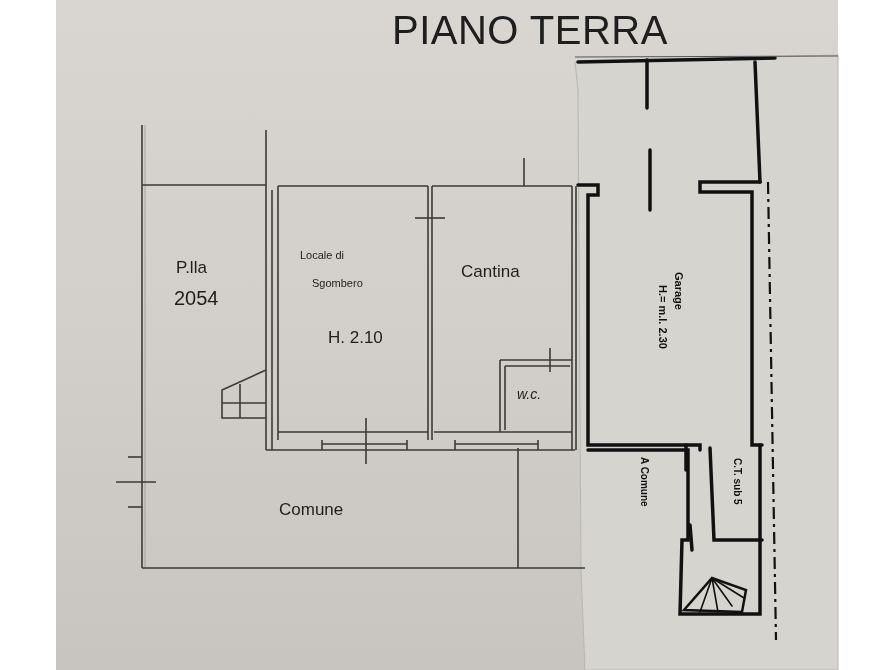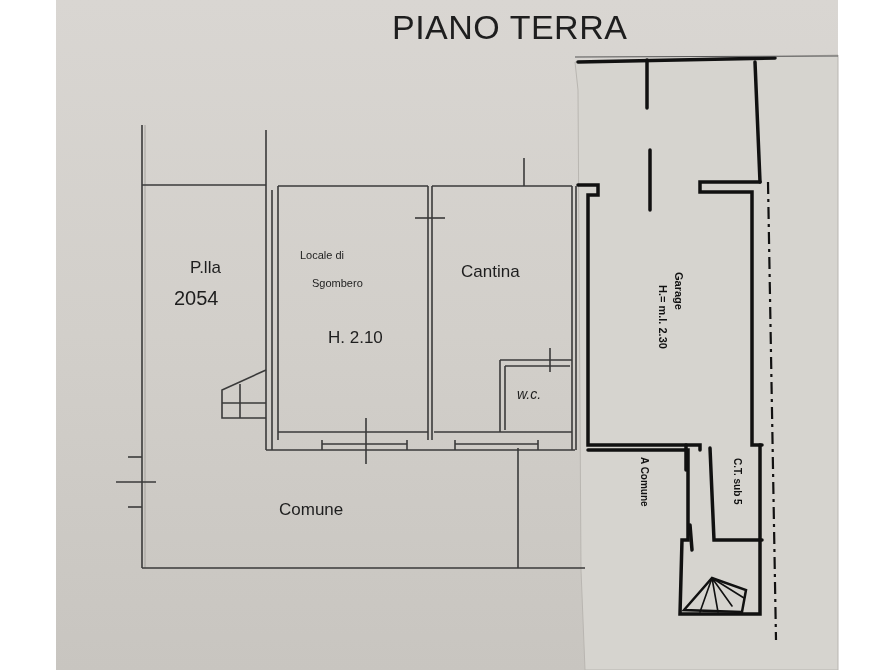--- a/index.html
+++ b/index.html
@@ -1,21 +1,21 @@
 <!DOCTYPE html>
 <html><head>
 <meta charset="utf-8">
 <style>
   html, body { margin:0; padding:0; background:#ffffff; }
   body { width:893px; height:670px; position:relative; overflow:hidden; font-family:"Liberation Sans", sans-serif; }
   #sheet { position:absolute; left:56px; top:0; width:782px; height:670px;
            background:linear-gradient(180deg,#d9d6d2 0%,#d2cfca 50%,#c8c5c0 100%); }
   #overlay-paper { position:absolute; left:0; top:0; }
   .lbl { position:absolute; color:#1e1e1e; font-family:"Liberation Sans", sans-serif; white-space:nowrap; }
-  .title { left:392px; top:8px; font-size:34px; letter-spacing:0.5px; }
+  .title { left:392px; top:8px; font-size:40px; letter-spacing:0.5px; }
   .rot { position:absolute; transform-origin:left top; transform:rotate(90deg); font-family:"Liberation Sans", sans-serif; font-weight:bold; color:#111; white-space:nowrap; }
 </style>
 </head>
 <body>
 
 <div id="sheet"></div>
 
 <svg id="overlay-paper" width="893" height="670" viewBox="0 0 893 670">
 
   <polygon points="575,62 838,55 838,670 585,670 581,570 578,90" fill="#d6d4cf" stroke="#b9b6b1" stroke-width="1"></polygon>
@@ -83,21 +83,21 @@
     <path d="M712,578 L700,612 M712,578 L718,612 M712,578 L732,606 M712,578 L744,598" stroke-width="1.6"></path>
   </g>
 
   <line x1="768" y1="182" x2="776" y2="640" stroke="#111" stroke-width="2.2" stroke-dasharray="12,5,3,5"></line>
 
   <line x1="575" y1="57" x2="838" y2="56" stroke="#555" stroke-width="1"></line>
 </svg>
 
 <div class="lbl title">PIANO TERRA</div>
 
-<div class="lbl" style="left:176px;top:258px;font-size:17px;margin-left:14px;">P.lla</div>
+<div class="lbl" style="left:176px;top:258px;font-size:17px;">P.lla</div>
 <div class="lbl" style="left:174px;top:287px;font-size:20px;">2054</div>
 
 <div class="lbl" style="left:300px;top:249px;font-size:11px;text-align:right;">Locale di</div>
 <div class="lbl" style="left:312px;top:277px;font-size:11px;">Sgombero</div>
 <div class="lbl" style="left:328px;top:328px;font-size:17px;">H. 2.10</div>
 
 <div class="lbl" style="left:461px;top:262px;font-size:17px;">Cantina</div>
 <div class="lbl" style="left:517px;top:386px;font-size:14px;font-style:italic;">w.c.</div>
 <div class="lbl" style="left:279px;top:500px;font-size:17px;">Comune</div>
 

